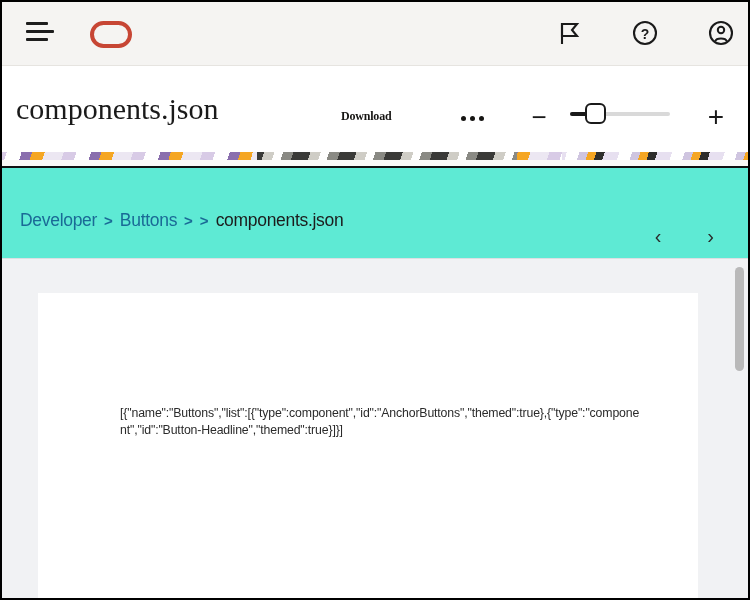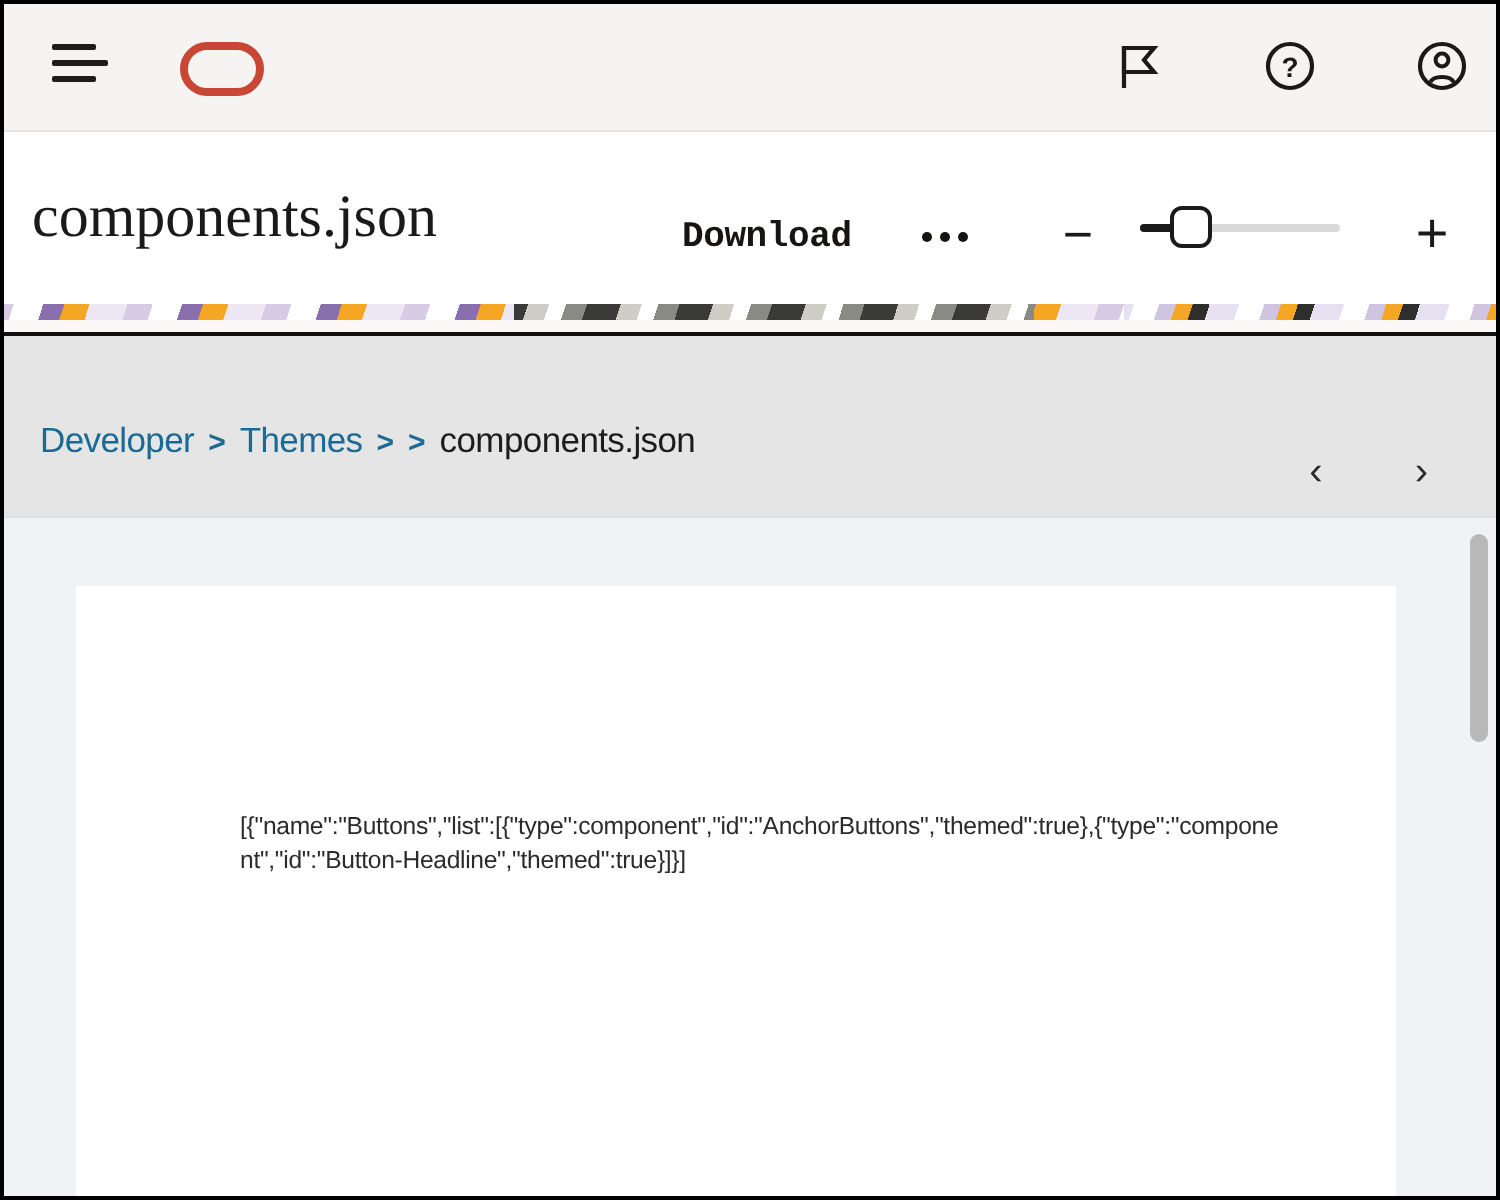--- a/index.html
+++ b/index.html
@@ -89,28 +89,28 @@
     left: 14px; top: 26px;
     font-family: "Liberation Serif", serif;
     font-size: 30px;
     color: #1a1a1a;
     letter-spacing: 0px;
     white-space: nowrap;
   }
   .download-btn {
     position: absolute;
     left: 333px; top: 39px;
-    font-size: 18px;
+    font-size: 12px;
     font-weight: bold;
     color: #161513;
     background: none;
     border: none;
     padding: 4px 6px;
     cursor: pointer;
-    font-family: Liberation Mono, monospace;
+    font-family: Liberation Serif, serif;
     letter-spacing: -0.2px;
   }
   .more-btn {
     position: absolute;
     left: 452px; top: 39px;
     width: 36px; height: 26px;
     display: flex;
     align-items: center;
     justify-content: center;
     gap: 4px;
@@ -221,21 +221,21 @@
     width: 746px; height: 2px;
     background: #111111;
   }
 
   
   .crumbbar {
     position: absolute;
     left: 0; top: 166px;
     width: 746px;
     height: 90px;
-    background: #e5e5e5;
+    background: #5eead4;
   }
   .crumbs {
     position: absolute;
     left: 18px; top: 42px;
     display: flex;
     align-items: baseline;
     gap: 7px;
     font-size: 17.5px;
     white-space: nowrap;
   }
@@ -381,21 +381,21 @@
     <div class="strip3"></div>
   </div>
   <div class="banner-fade"></div>
   <div class="banner-border"></div>
 
   <div class="crumbbar">
 
     <div class="crumbs">
       <a class="crumb-link">Developer</a>
       <span class="crumb-sep">&gt;</span>
-      <a class="crumb-link">Themes</a>
+      <a class="crumb-link">Buttons</a>
       <span class="crumb-sep">&gt;</span>
       <span class="crumb-sep">&gt;</span>
       <span class="crumb-current">components.json</span>
     </div>
 
     <div class="crumb-nav">
       <span>‹</span>
       <span>›</span>
     </div>
   </div>

